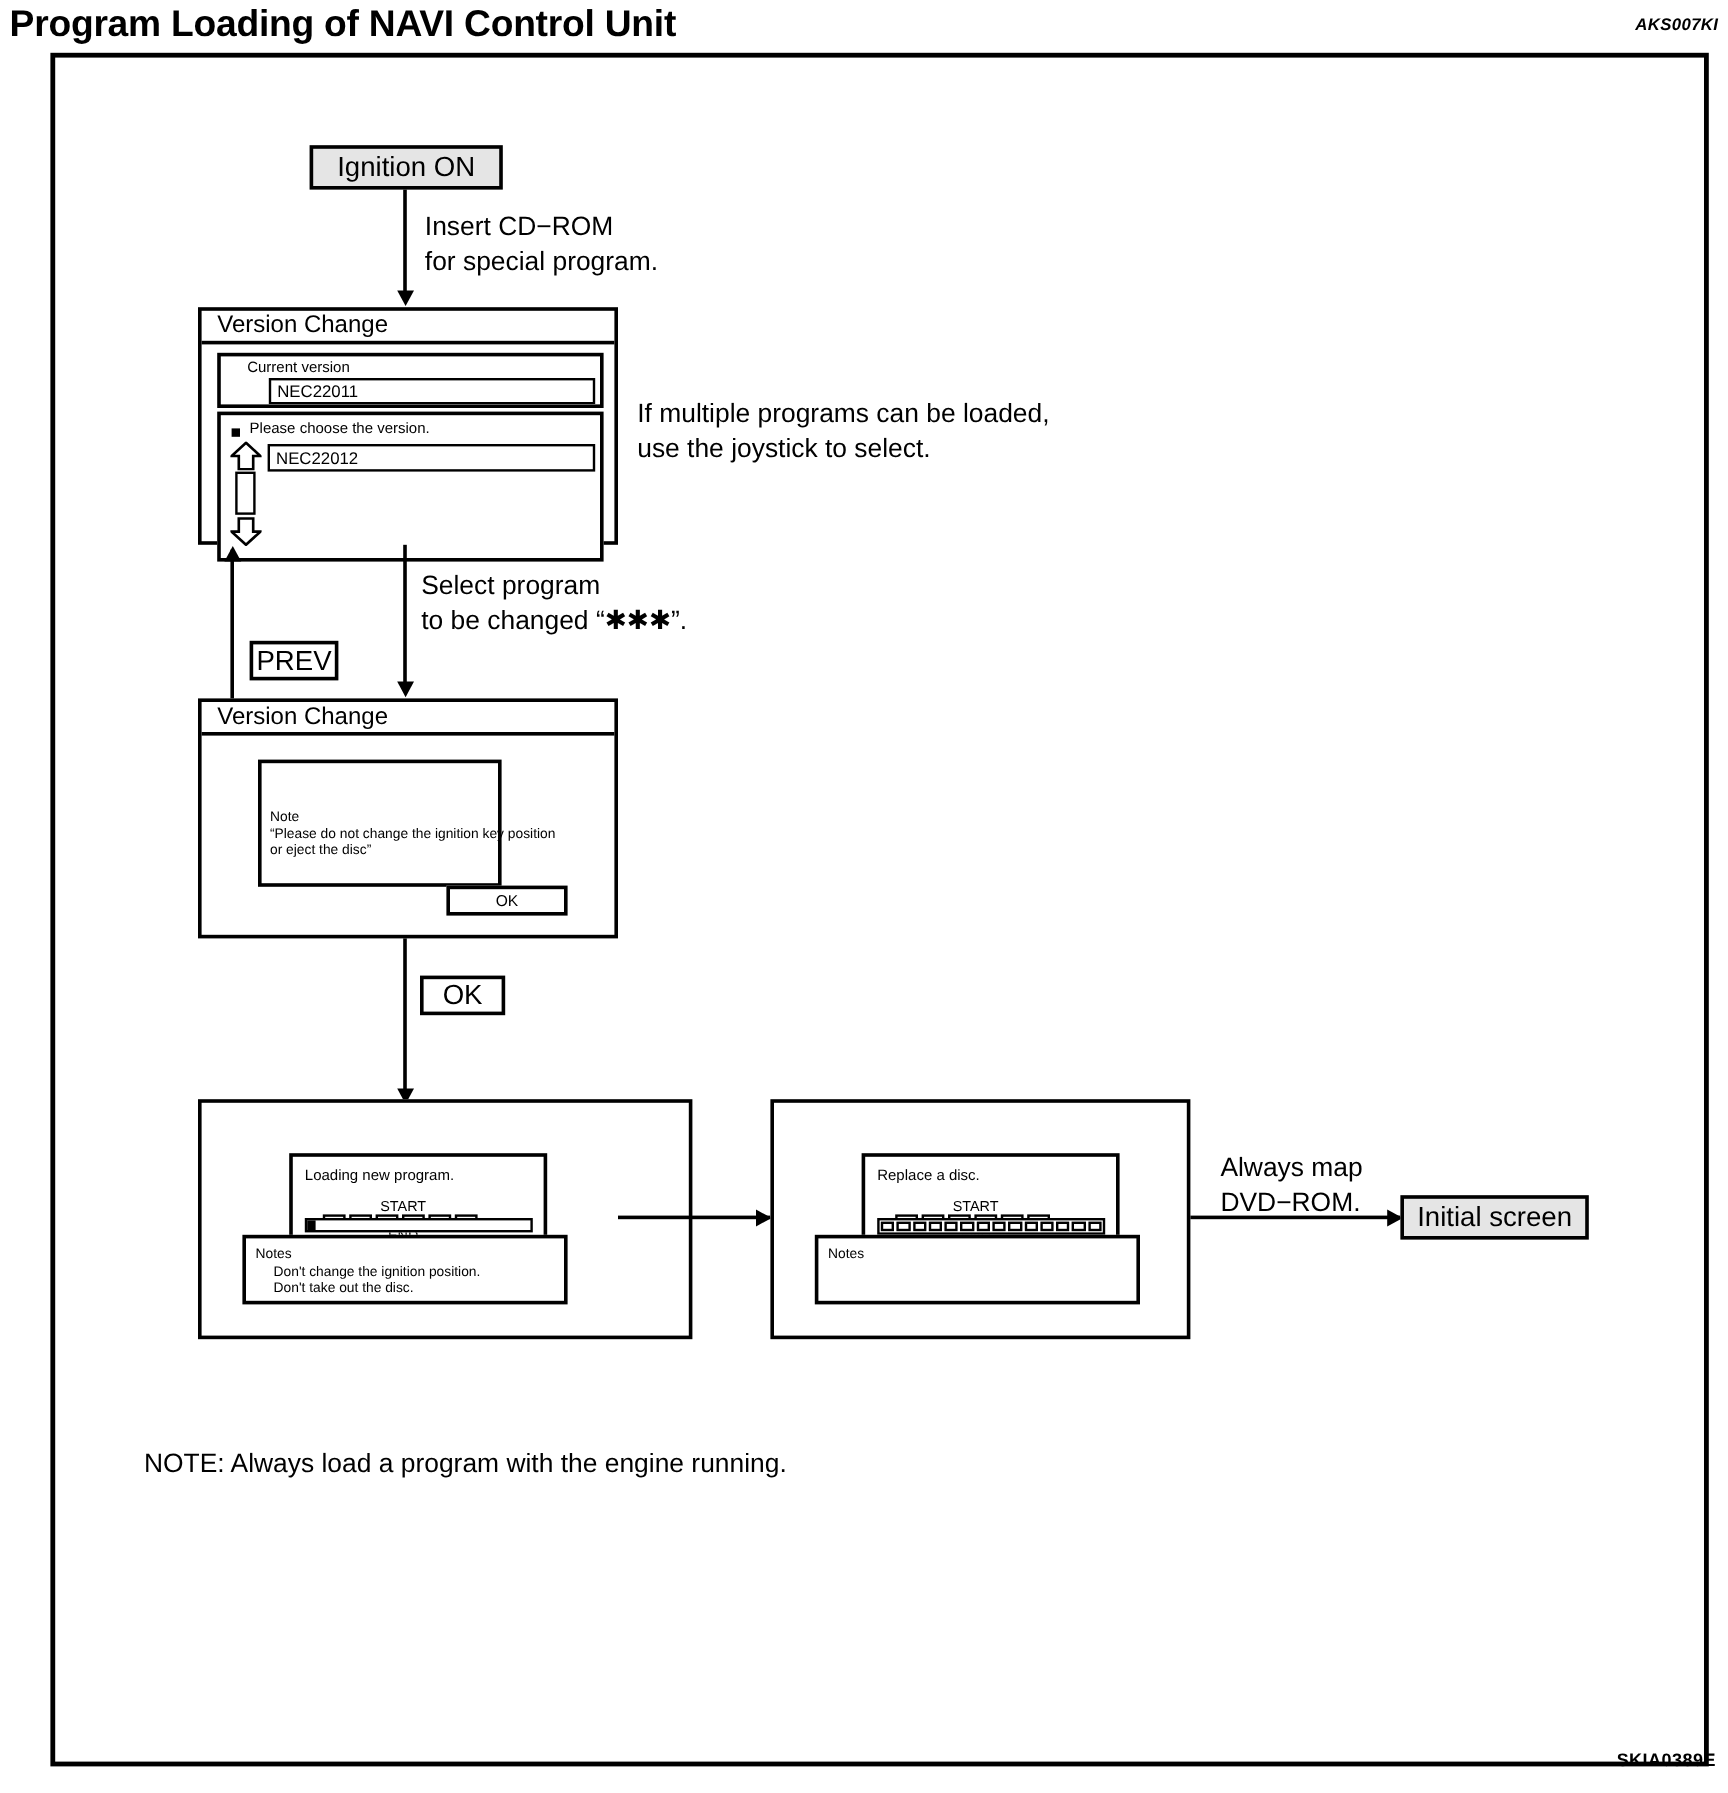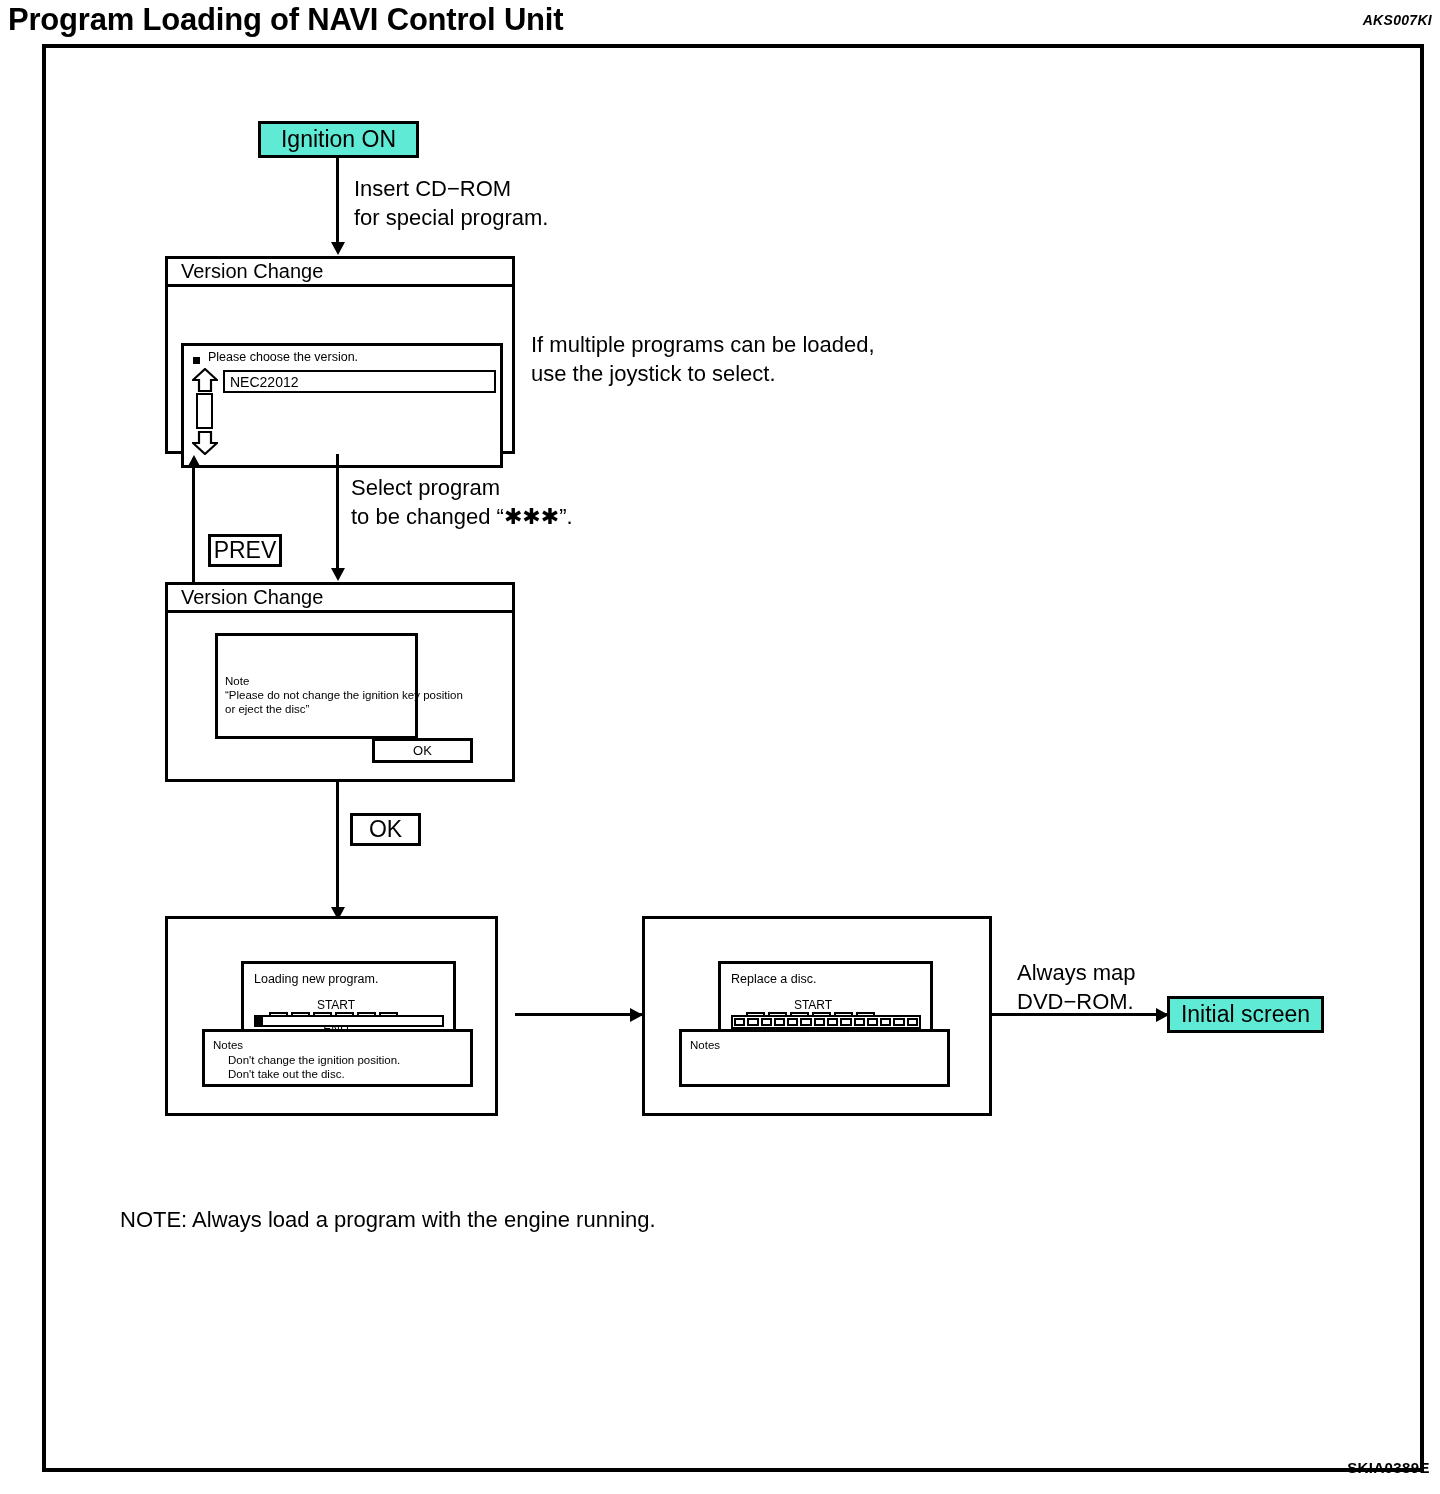--- a/index.html
+++ b/index.html
@@ -53,21 +53,21 @@
     width: 1382px;
     height: 1428px;
     border: 4px solid #000;
     box-sizing: border-box;
   }
 
   
   .plain-box {
     border: 3px solid #000;
     box-sizing: border-box;
-    background: #5eead4;
+    background: #e5e5e5;
     display: flex;
     align-items: center;
     justify-content: center;
   }
   .plain-box > span { font-size: 23px; }
 
   .btn-box {
     border: 3px solid #000;
     box-sizing: border-box;
     background: #fff;
@@ -250,20 +250,26 @@
   <div class="abs arrow-down" style="left:331px; top:242px;"></div>
 
   <div class="abs free-text" style="left:354px; top:174px;">Insert CD−ROM
 for special program.</div>
 
   <div class="abs screen" style="left:165px; top:256px; width:350px; height:198px;">
     <div class="screen-title">
       <span>Version Change</span>
     </div>
 
+    <div class="inner-panel" style="left:13px; top:35px; width:322px; height:46px;">
+      <div class="small-lbl" style="left:22px; top:2px;">Current version</div>
+      <div class="field-box" style="left:40px; top:18px; width:272px; height:22px;">
+        <span>NEC22011</span>
+      </div>
+    </div>
 
     <div class="inner-panel" style="left:13px; top:84px; width:322px; height:125px;">
       <div class="bullet-sq" style="left:9px; top:11px;"></div>
       <div class="small-lbl" style="left:24px; top:4px;">Please choose the version.</div>
 
       <svg class="scroll-up" style="left:8px; top:22px;" viewBox="0 0 26 24">
         <polygon points="13,1 25,12 19,12 19,23 7,23 7,12 1,12" fill="#fff" stroke="#000" stroke-width="2.2"></polygon>
       </svg>
       <div class="scroll-thumb" style="left:12px; top:47px;"></div>
       <svg class="scroll-down" style="left:8px; top:85px;" viewBox="0 0 26 24">
@@ -308,21 +314,21 @@
     </div>
   </div>
 
   <div class="abs vline" style="left:336px; top:782px; height:130px;"></div>
   <div class="abs arrow-down" style="left:331px; top:907px;"></div>
 
   <div class="abs btn-box" style="left:350px; top:813px; width:71px; height:33px;">
     <span>OK</span>
   </div>
 
-  <div class="abs screen" style="left:165px; top:916px; width:333px; height:200px;">
+  <div class="abs screen" style="left:165px; top:916px; width:412px; height:200px;">
     <div class="inner-panel" style="left:73px; top:42px; width:215px; height:72px;">
       <div class="tiny-lbl" style="left:10px; top:8px; font-size:12.5px;">Loading new program.</div>
 
       <div class="prog-row" style="left:22px; top:34px;">
         <span>START</span>
         <span id="seg-row-1" style="display:flex; margin:0 5px 0 3px;">
             <span class="prog-seg"></span>
             <span class="prog-seg"></span>
             <span class="prog-seg"></span>
             <span class="prog-seg"></span>

